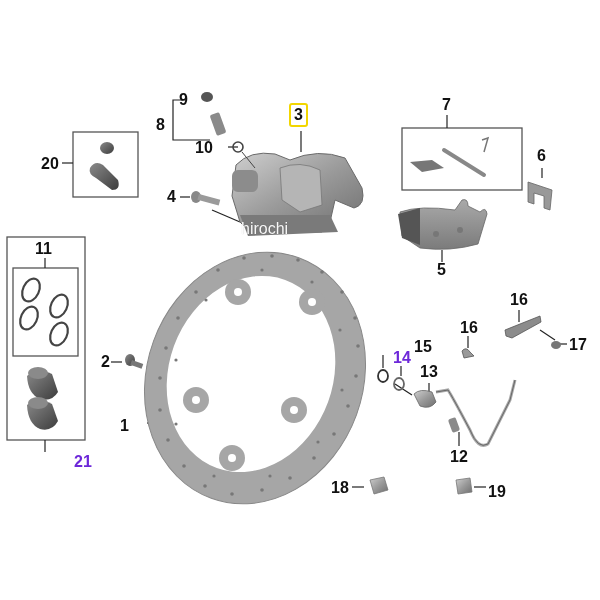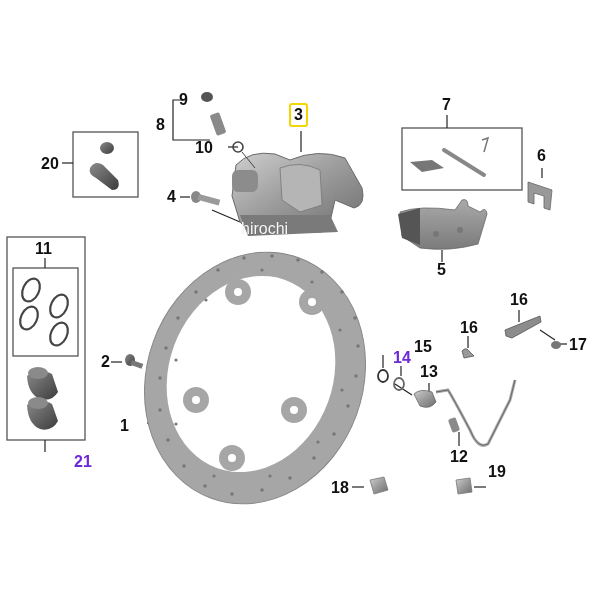--- a/index.html
+++ b/index.html
@@ -222,17 +222,17 @@
 <span class="callout" style="left:195px;top:140px;">10</span>
 <span class="callout" style="left:35px;top:241px;">11</span>
 <span class="callout" style="left:450px;top:449px;">12</span>
 <span class="callout" style="left:420px;top:364px;">13</span>
 <span class="callout faded" style="left:393px;top:350px;">14</span>
 <span class="callout" style="left:374px;top:339px;margin-left:40px;">15</span>
 <span class="callout" style="left:460px;top:320px;">16</span>
 <span class="callout" style="left:510px;top:292px;">16</span>
 <span class="callout" style="left:569px;top:337px;">17</span>
 <span class="callout" style="left:331px;top:480px;">18</span>
-<span class="callout" style="left:488px;top:464px;">19</span>
+<span class="callout" style="left:488px;top:484px;">19</span>
 <span class="callout" style="left:41px;top:156px;">20</span>
 <span class="callout faded" style="left:36px;top:454px;margin-left:38px;">21</span>
 
 <span class="watermark" style="left:241px;top:220px;">hirochi</span>
 
 </body></html>

